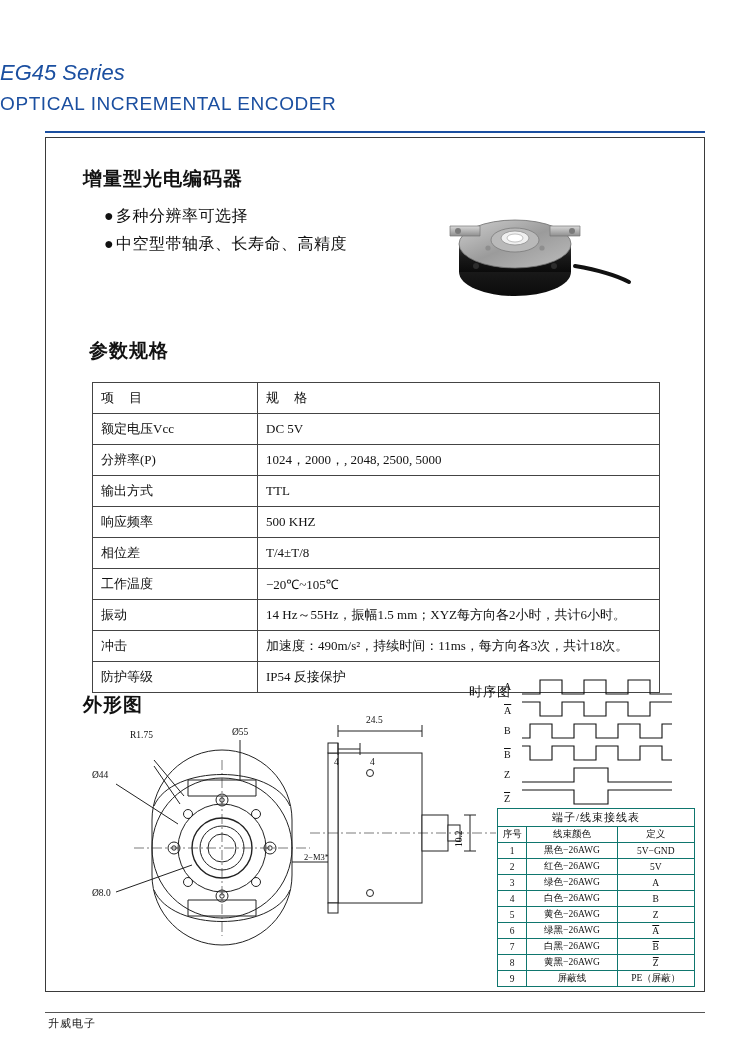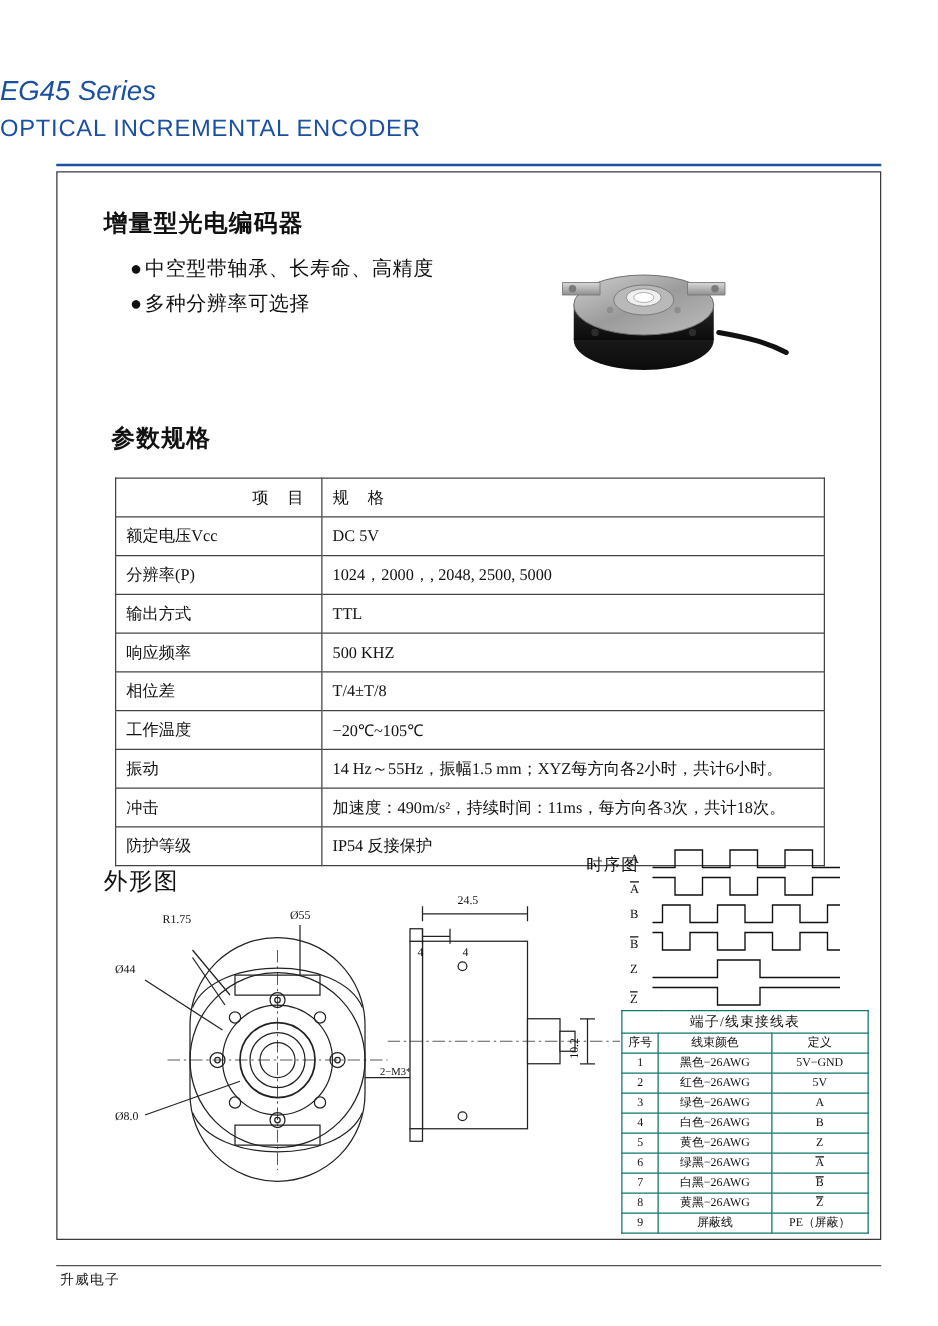--- a/index.html
+++ b/index.html
@@ -112,35 +112,35 @@
     color: #111;
   }
   table.spec td {
     border: 1px solid #444;
     height: 26px;
     padding: 2px 8px;
     vertical-align: middle;
   }
   table.spec td.c1 { width: 148px; }
   table.spec td.hdr {
-    text-align: right;
+    text-align: left;
     letter-spacing: 6px;
     font-size: 13px;
     margin-left: 28px;
   }
   table.spec td.hdr2 {
     text-align: left;
     letter-spacing: 6px;
   }
   
   .sec3-title {
     position: absolute;
     left: 83px; top: 692px;
     font-size: 19px;
-    font-weight: normal;
+    font-weight: bold;
     letter-spacing: 1px;
   }
   .timing-label {
     position: absolute;
     left: 449px; top: 683px;
     font-size: 13px;
     letter-spacing: 1px;
     padding-left: 20px;
   }
   .drawing-wrap {
@@ -212,22 +212,22 @@
   <div class="header">
     <div class="series-title">EG45 Series</div>
     <div class="series-sub">OPTICAL INCREMENTAL ENCODER</div>
   </div>
   <div class="header-rule"></div>
 
   <div class="main-box"></div>
 
   <div class="sec1-title">增量型光电编码器</div>
   <div class="bullets">
+    <div class="bullet"><span class="dot">●</span><span>多种分辨率可选择</span></div>
     <div class="bullet"><span class="dot">●</span><span>中空型带轴承、长寿命、高精度</span></div>
-    <div class="bullet"><span class="dot">●</span><span>多种分辨率可选择</span></div>
   </div>
 
   <div class="photo">
     <svg width="205" height="120" viewBox="0 0 205 120">
       <defs>
         <linearGradient id="gBody" x1="0" y1="0" x2="0" y2="1">
           <stop offset="0%" stop-color="#3a3a3a"></stop>
           <stop offset="45%" stop-color="#1a1a1a"></stop>
           <stop offset="100%" stop-color="#0b0b0b"></stop>
         </linearGradient>

